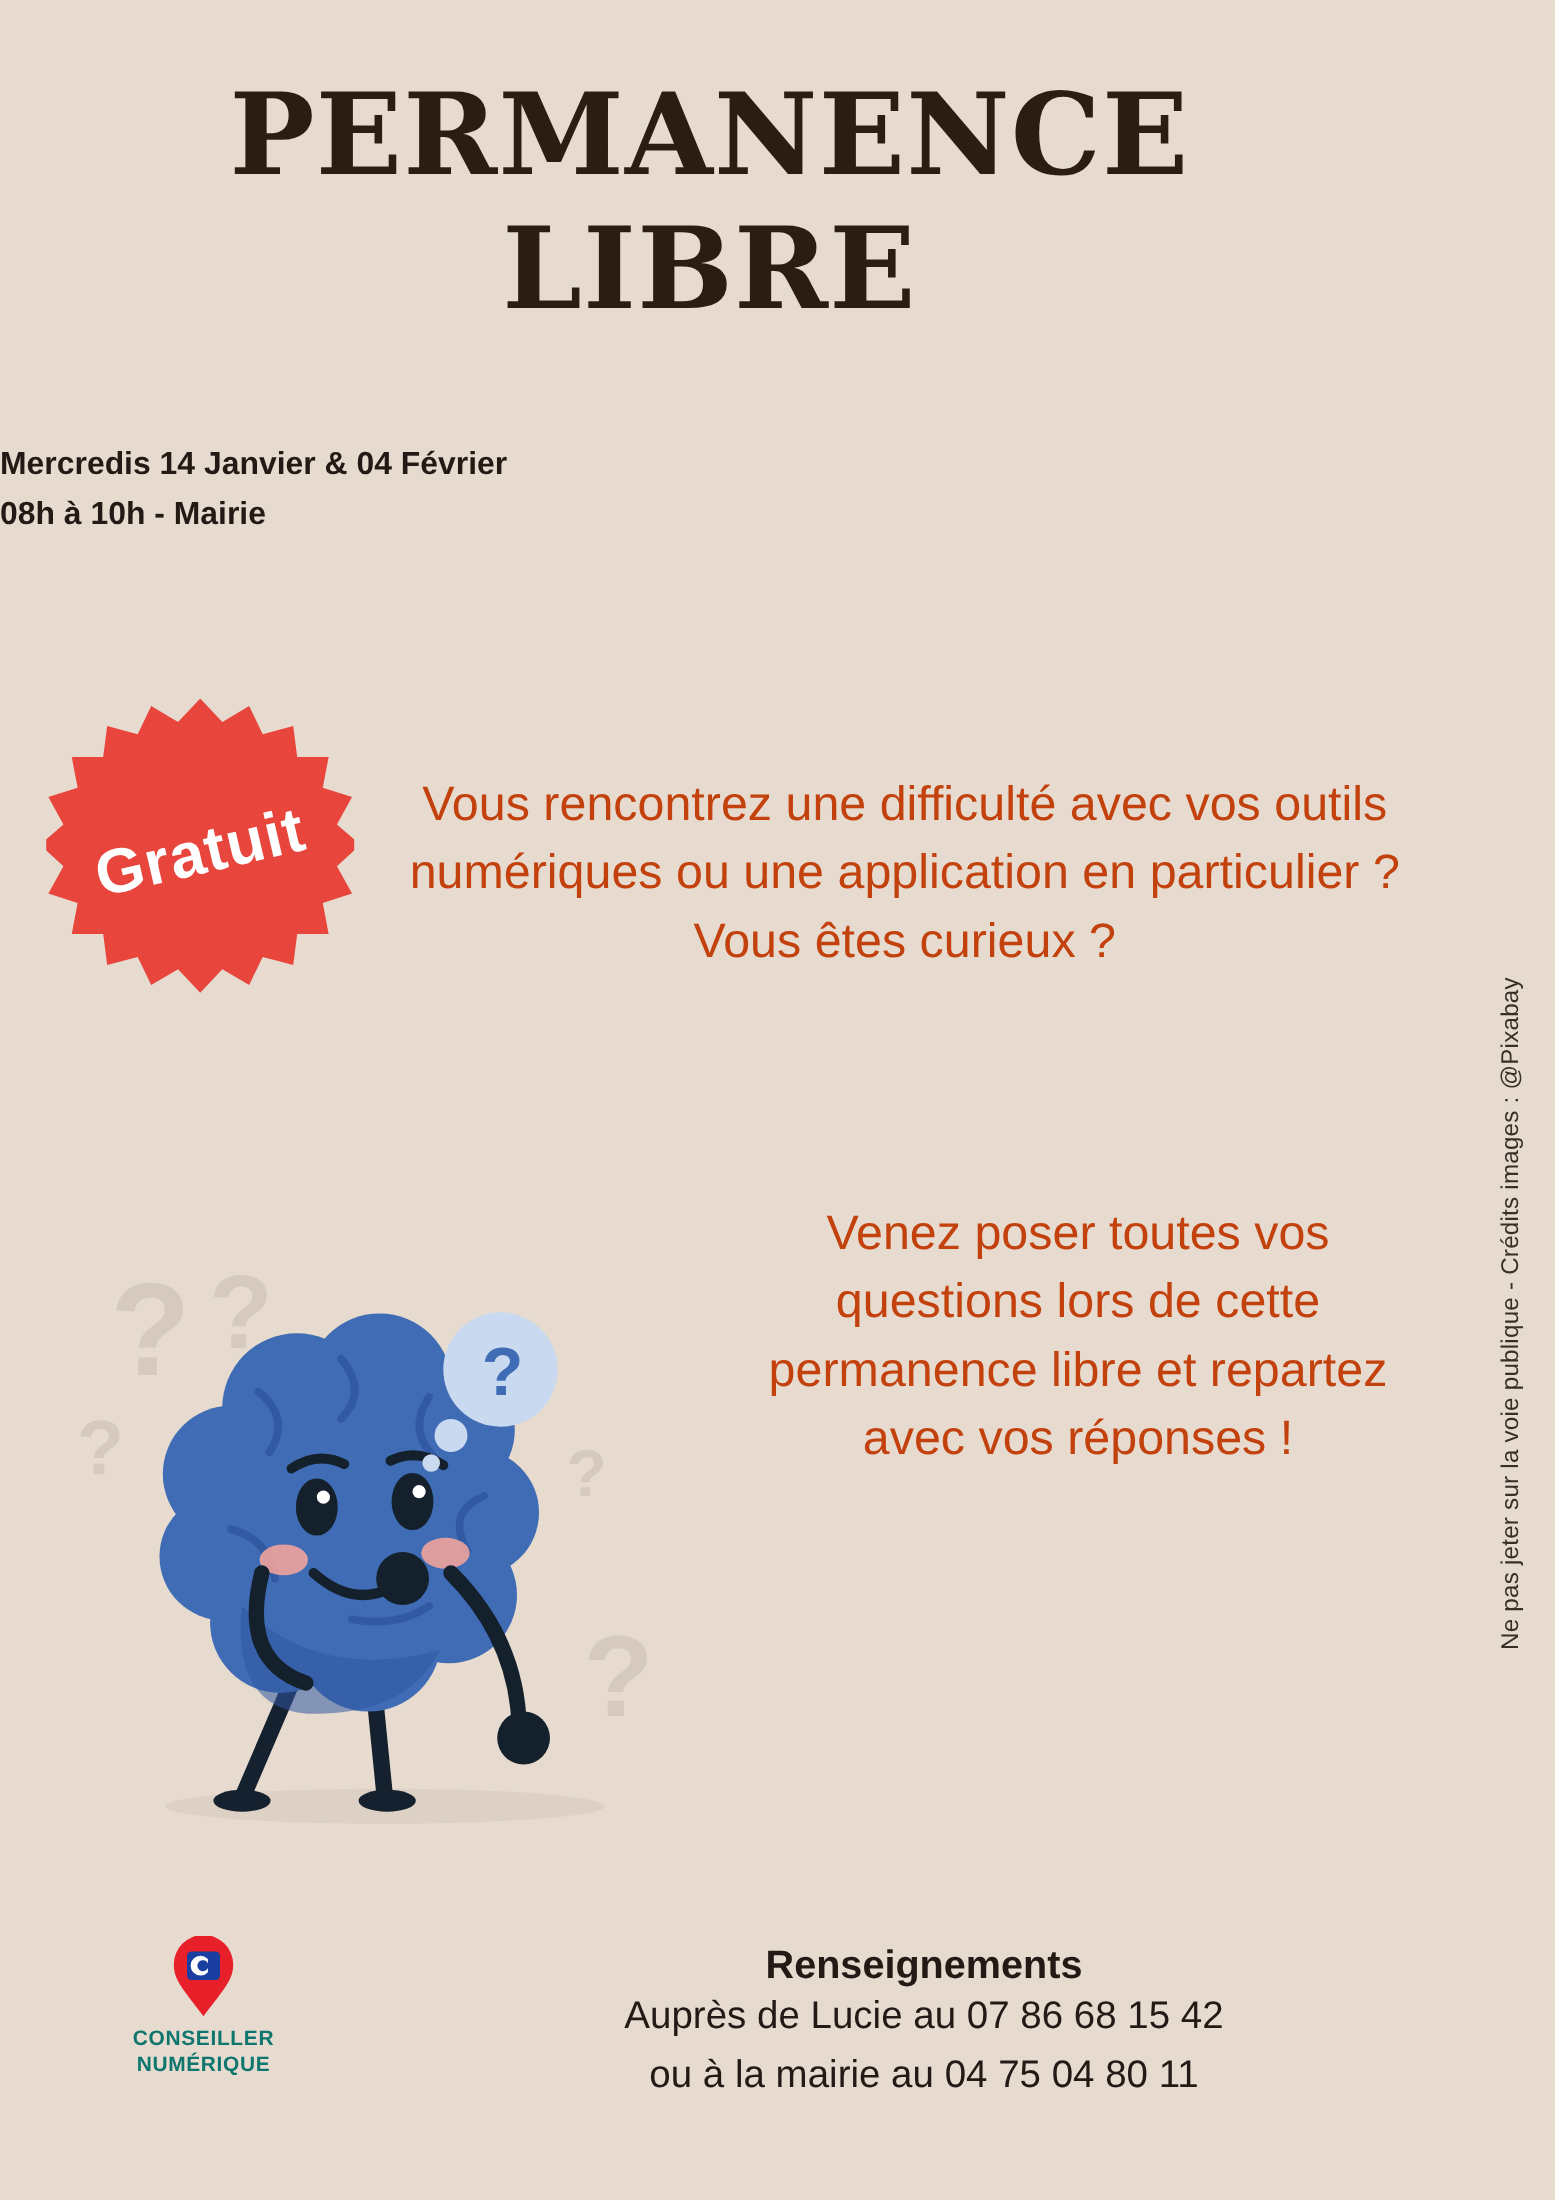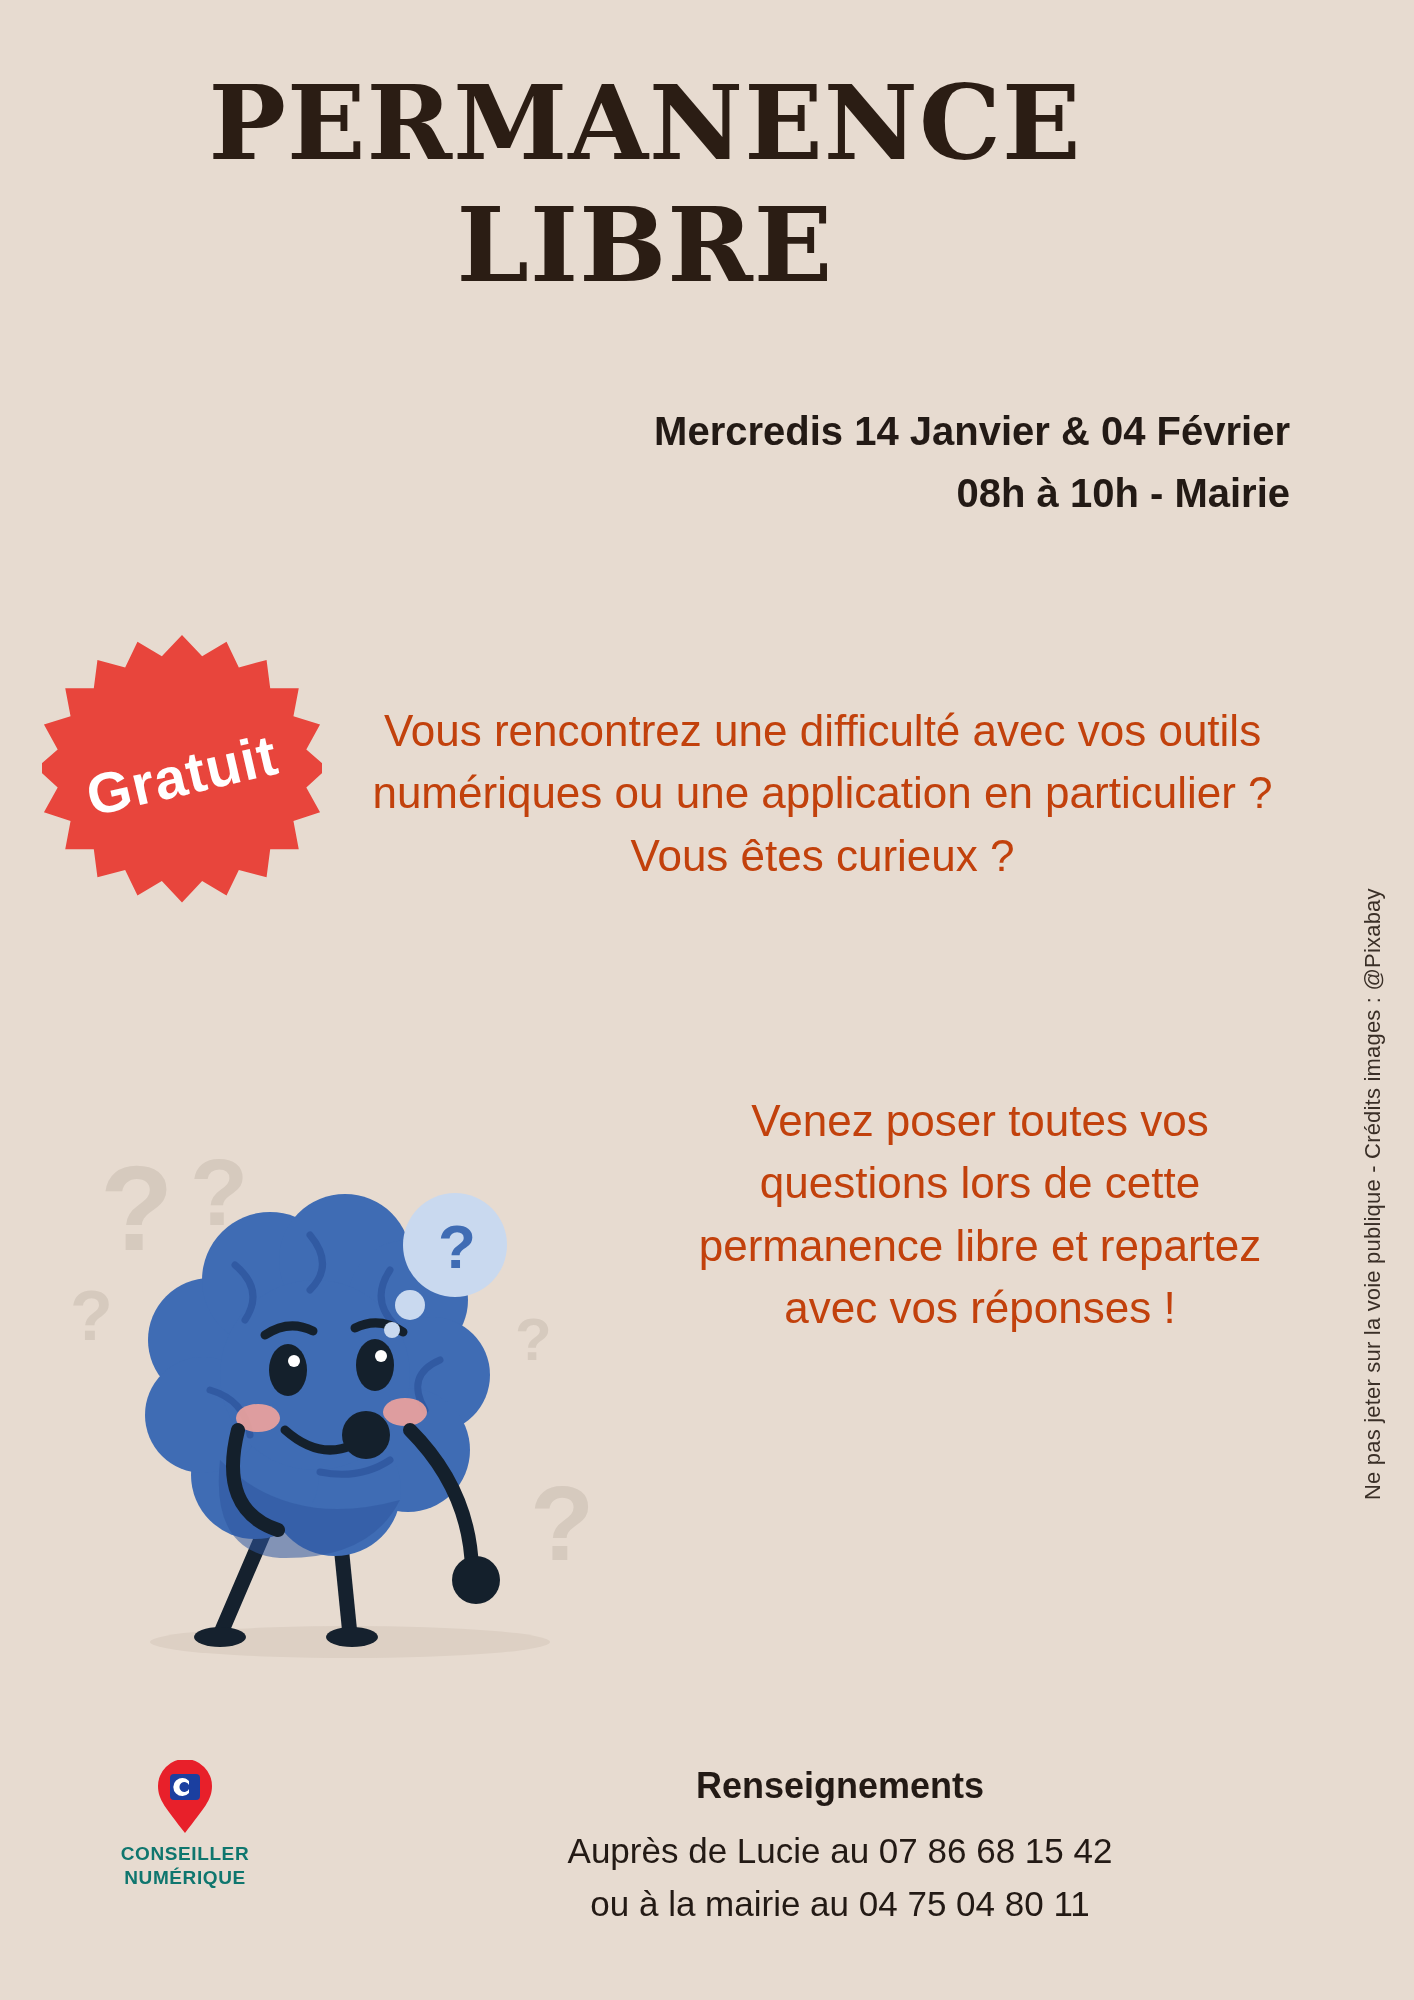--- a/index.html
+++ b/index.html
@@ -37,22 +37,22 @@
     letter-spacing: 1px;
     color: #2b1d14;
   }
 
   
   .subtitle {
     position: absolute;
     top: 400px;
     left: 0;
     width: 1290px;
-    text-align: right;
-    font-size: 40px;
+    text-align: left;
+    font-size: 29px;
     font-weight: bold;
     line-height: 1.55;
     color: #231a15;
   }
   .subtitle div { white-space: nowrap; }
 
   
   .badge-wrap {
     position: absolute;
     top: 635px;
@@ -159,21 +159,20 @@
     position: absolute;
     top: 1765px;
     left: 400px;
     width: 880px;
     text-align: center;
     color: #231a15;
   }
   .footer-title {
     font-size: 36px;
     font-weight: bold;
-    margin-bottom: 18px;
   }
   .footer-line {
     font-size: 35px;
     line-height: 1.5;
   }
 </style>
 </head>
 <body>
 
 <div class="poster">

